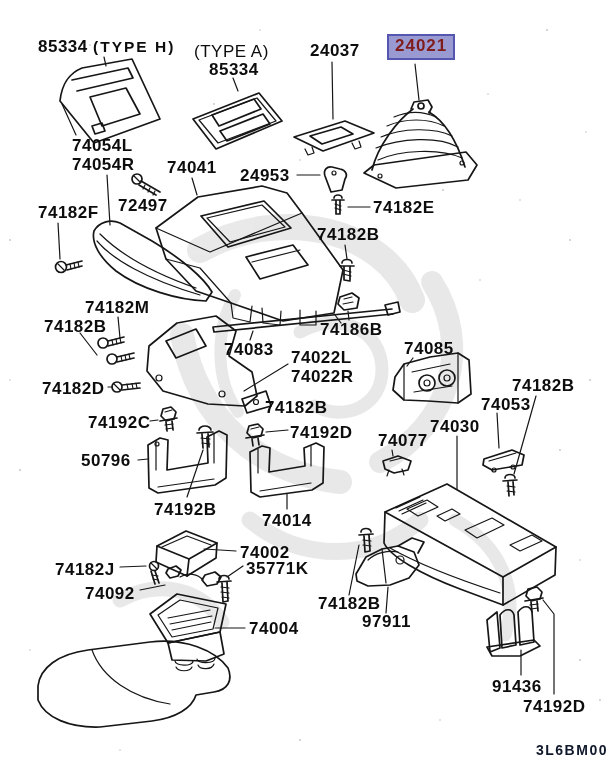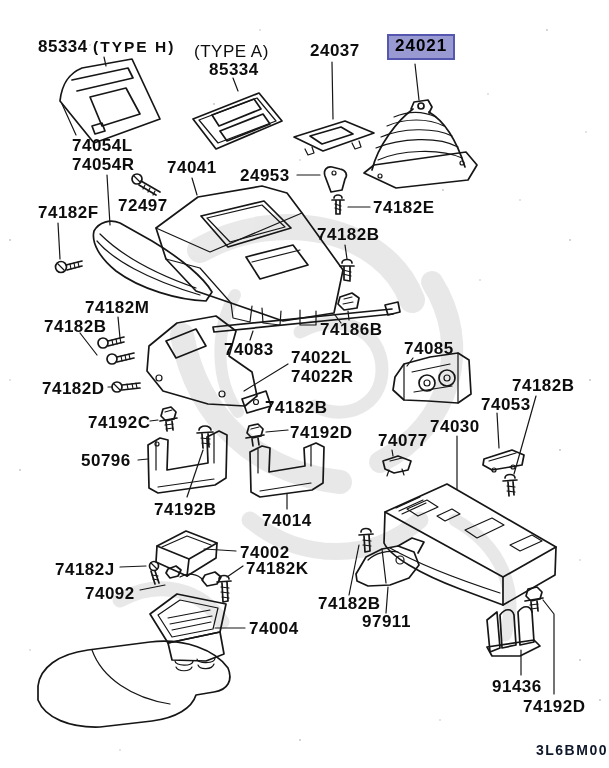--- a/index.html
+++ b/index.html
@@ -356,21 +356,21 @@
   </svg>
 
   <div class="lbl" style="left:38px;top:38px">
     <span>85334</span>
     <span class="typ">(TYPE H)</span>
   </div>
   <div class="lbl typ" style="left:194px;top:43px;font-weight:400">(TYPE A)</div>
   <div class="lbl" style="left:209px;top:61px">85334</div>
   <div class="lbl" style="left:310px;top:42px">24037</div>
 
-  <div class="hl" style="left:387px;top:34px;background:#9a9ad2;border:2px solid #5456b0;color:#000000">24021</div>
+  <div class="hl" style="left:387px;top:34px;background:#9a9ad2;border:2px solid #5456b0;color:#7f1d1d">24021</div>
 
   <div class="lbl" style="left:72px;top:137px">74054L</div>
   <div class="lbl" style="left:72px;top:156px">74054R</div>
   <div class="lbl" style="left:167px;top:159px">74041</div>
   <div class="lbl" style="left:240px;top:167px">24953</div>
   <div class="lbl" style="left:118px;top:197px">72497</div>
   <div class="lbl" style="left:373px;top:199px">74182E</div>
   <div class="lbl" style="left:38px;top:204px">74182F</div>
   <div class="lbl" style="left:317px;top:226px">74182B</div>
   <div class="lbl" style="left:85px;top:299px">74182M</div>
@@ -385,21 +385,21 @@
   <div class="lbl" style="left:88px;top:414px">74192C</div>
   <div class="lbl" style="left:290px;top:424px">74192D</div>
   <div class="lbl" style="left:512px;top:377px">74182B</div>
   <div class="lbl" style="left:481px;top:396px">74053</div>
   <div class="lbl" style="left:430px;top:418px">74030</div>
   <div class="lbl" style="left:378px;top:432px">74077</div>
   <div class="lbl" style="left:81px;top:452px">50796</div>
   <div class="lbl" style="left:154px;top:501px">74192B</div>
   <div class="lbl" style="left:262px;top:512px">74014</div>
   <div class="lbl" style="left:240px;top:544px">74002</div>
-  <div class="lbl" style="left:246px;top:560px">74182K</div>
+  <div class="lbl" style="left:246px;top:560px">35771K</div>
   <div class="lbl" style="left:55px;top:561px">74182J</div>
   <div class="lbl" style="left:85px;top:585px">74092</div>
   <div class="lbl" style="left:249px;top:620px">74004</div>
   <div class="lbl" style="left:318px;top:595px">74182B</div>
   <div class="lbl" style="left:362px;top:613px">97911</div>
   <div class="lbl" style="left:492px;top:678px">91436</div>
   <div class="lbl" style="left:523px;top:698px">74192D</div>
 
   <div class="code" style="left:536px;top:743px">3L6BM00</div>
 

